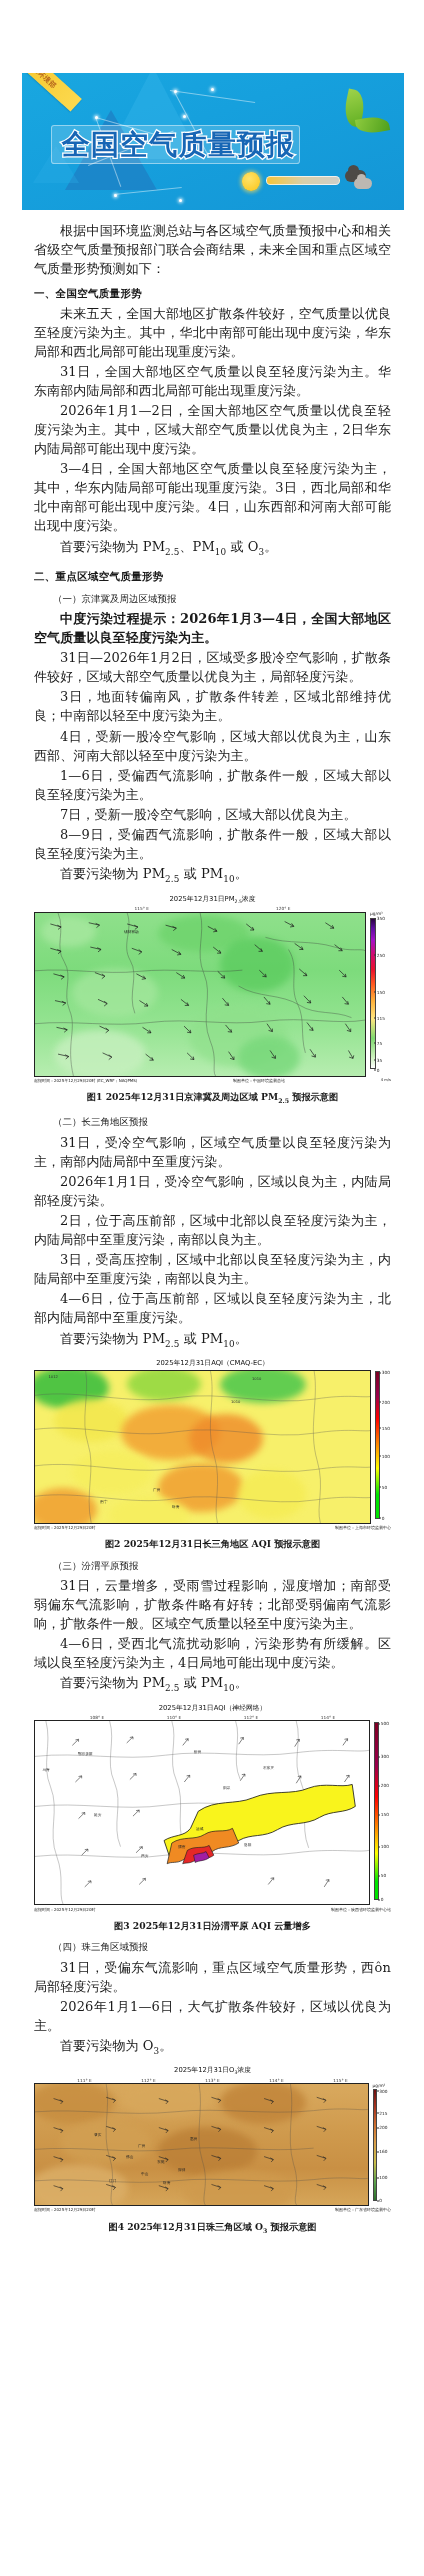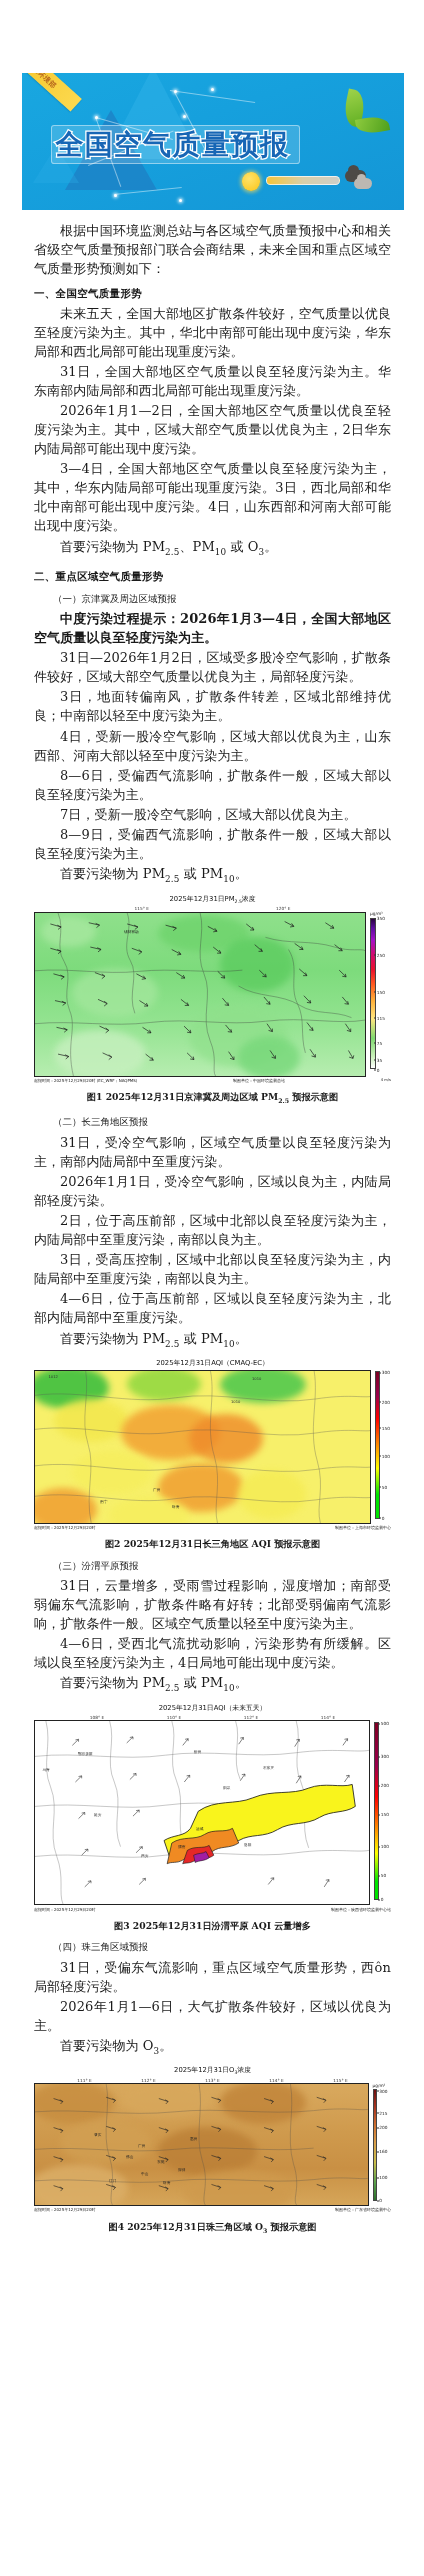--- a/index.html
+++ b/index.html
@@ -43,21 +43,21 @@
     font-size:6.8px; font-weight:bold; color:#b5651d; letter-spacing:0.6px;
   }
   .title-plate {
     position:absolute; left:29.6px; top:52px; width:249px; height:39px;
     background: rgba(255,255,255,.16);
     border:0.6px solid rgba(255,255,255,.45);
     border-radius:3.1px;
   }
   .banner-title {
     position:absolute; left:34px; top:52px; width:246px; height:54px;
-    line-height:39px; text-align:left;
+    line-height:39px; text-align:center;
     font-family:"Liberation Sans","DejaVu Sans",sans-serif;
     font-size:28px; font-weight:bold; letter-spacing:1.2px;
     color:#1766b5;
     -webkit-text-stroke: 2.5px #ffffff;
     paint-order: stroke fill;
     white-space:nowrap;
   }
   .leaf { position:absolute; border-radius:0 70% 0 70%; }
   .leaf1 { width:18.5px; height:36px; left:323px; top:17px; background:linear-gradient(150deg,#9fd34a,#5fae22); transform:rotate(12deg); }
   .leaf2 { width:33px; height:16px; left:334px; top:44px; background:linear-gradient(120deg,#8ecb3e,#4e9f1c); transform:rotate(-10deg); }
@@ -184,21 +184,21 @@
     <p class="para">3—4日，全国大部地区空气质量以良至轻度污染为主，其中，华东内陆局部可能出现重度污染。3日，西北局部和华北中南部可能出现中度污染。4日，山东西部和河南大部可能出现中度污染。</p>
     <p class="para">首要污染物为 PM<sub>2.5</sub>、PM<sub>10</sub> 或 O<sub>3</sub>。</p>
 
     <h2 class="sec">二、重点区域空气质量形势</h2>
 
     <h3 class="subsec">（一）京津冀及周边区域预报</h3>
     <p class="para bold-lead">中度污染过程提示：2026年1月3—4日，全国大部地区空气质量以良至轻度污染为主。</p>
     <p class="para">31日—2026年1月2日，区域受多股冷空气影响，扩散条件较好，区域大部空气质量以优良为主，局部轻度污染。</p>
     <p class="para">3日，地面转偏南风，扩散条件转差，区域北部维持优良；中南部以轻至中度污染为主。</p>
     <p class="para">4日，受新一股冷空气影响，区域大部以优良为主，山东西部、河南大部以轻至中度污染为主。</p>
-    <p class="para">8—6日，受偏西气流影响，扩散条件一般，区域大部以良至轻度污染为主。</p>
+    <p class="para">1—6日，受偏西气流影响，扩散条件一般，区域大部以良至轻度污染为主。</p>
     <p class="para">7日，受新一股冷空气影响，区域大部以优良为主。</p>
     <p class="para">8—9日，受偏西气流影响，扩散条件一般，区域大部以良至轻度污染为主。</p>
     <p class="para">首要污染物为 PM<sub>2.5</sub> 或 PM<sub>10</sub>。</p>
 
     <figure>
       <div class="maptitle">2025年12月31日PM<sub>2.5</sub>浓度</div>
       <div class="mapbox">
         <div class="axis-row" style="padding:0 37px 0.6px 37px;">
           <span>115° E</span>
           <span>120° E</span>
@@ -368,21 +368,21 @@
       </div>
       <figcaption class="figcap">图2 2025年12月31日长三角地区 AQI 预报示意图</figcaption>
     </figure>
 
     <h3 class="subsec">（三）汾渭平原预报</h3>
     <p class="para">31日，云量增多，受雨雪过程影响，湿度增加；南部受弱偏东气流影响，扩散条件略有好转；北部受弱偏南气流影响，扩散条件一般。区域空气质量以轻至中度污染为主。</p>
     <p class="para">4—6日，受西北气流扰动影响，污染形势有所缓解。区域以良至轻度污染为主，4日局地可能出现中度污染。</p>
     <p class="para">首要污染物为 PM<sub>2.5</sub> 或 PM<sub>10</sub>。</p>
 
     <figure>
-      <div class="maptitle">2025年12月31日AQI（未来五天）</div>
+      <div class="maptitle">2025年12月31日AQI（神经网络）</div>
       <div class="mapbox">
         <div class="axis-row" style="padding:0 24.6px 0.6px 24.6px;">
           <span>108° E</span>
           <span>110° E</span>
           <span>112° E</span>
           <span>114° E</span>
         </div>
         <div class="mapflex">
           <div class="mapcanvas" style="height:185px;background:#ffffff;">
             <div class="layer">

